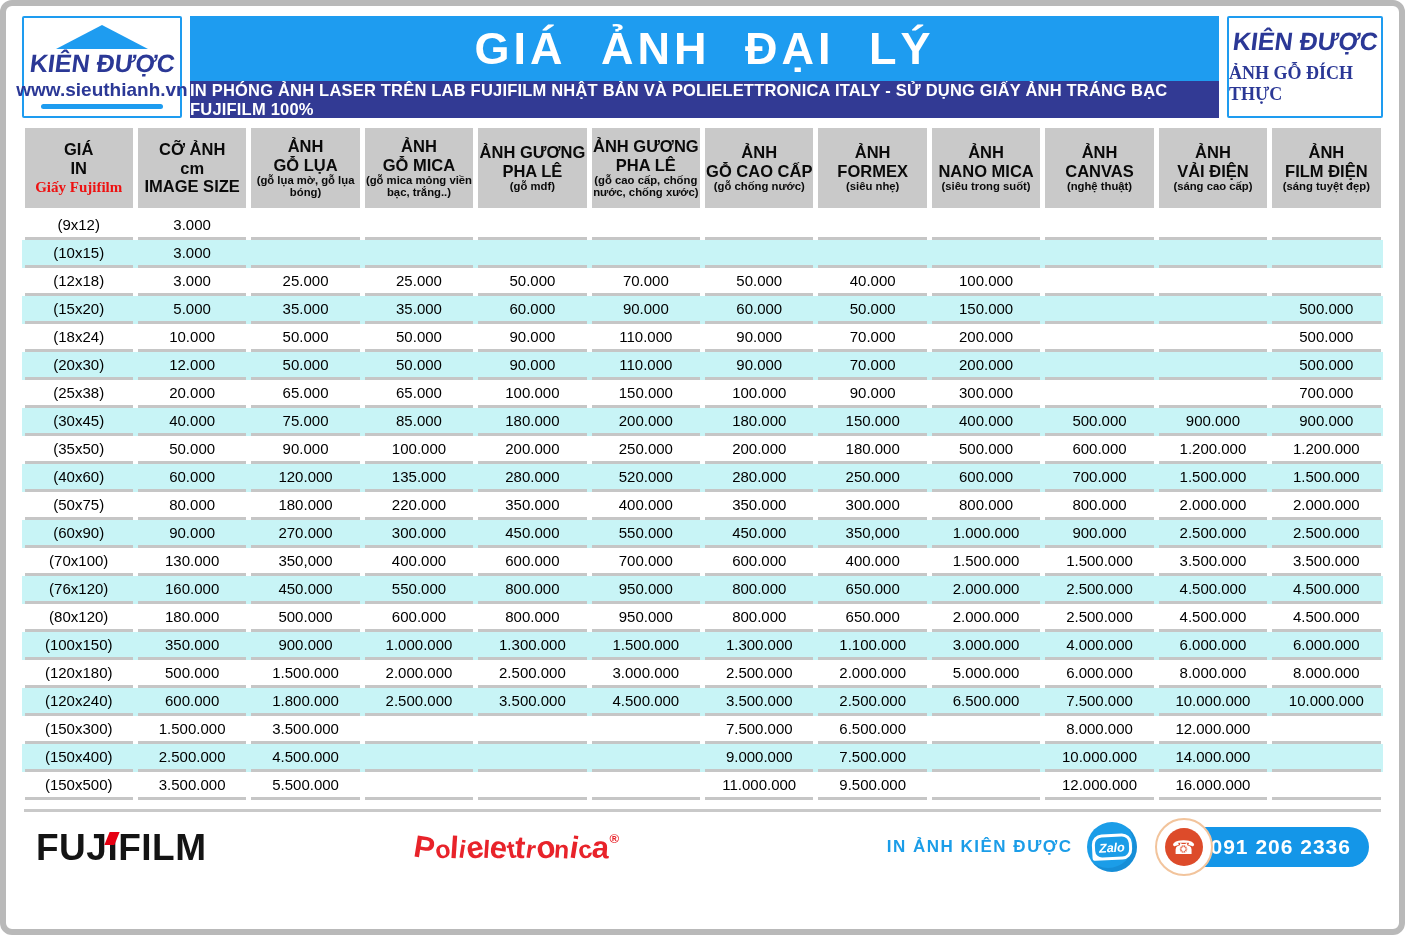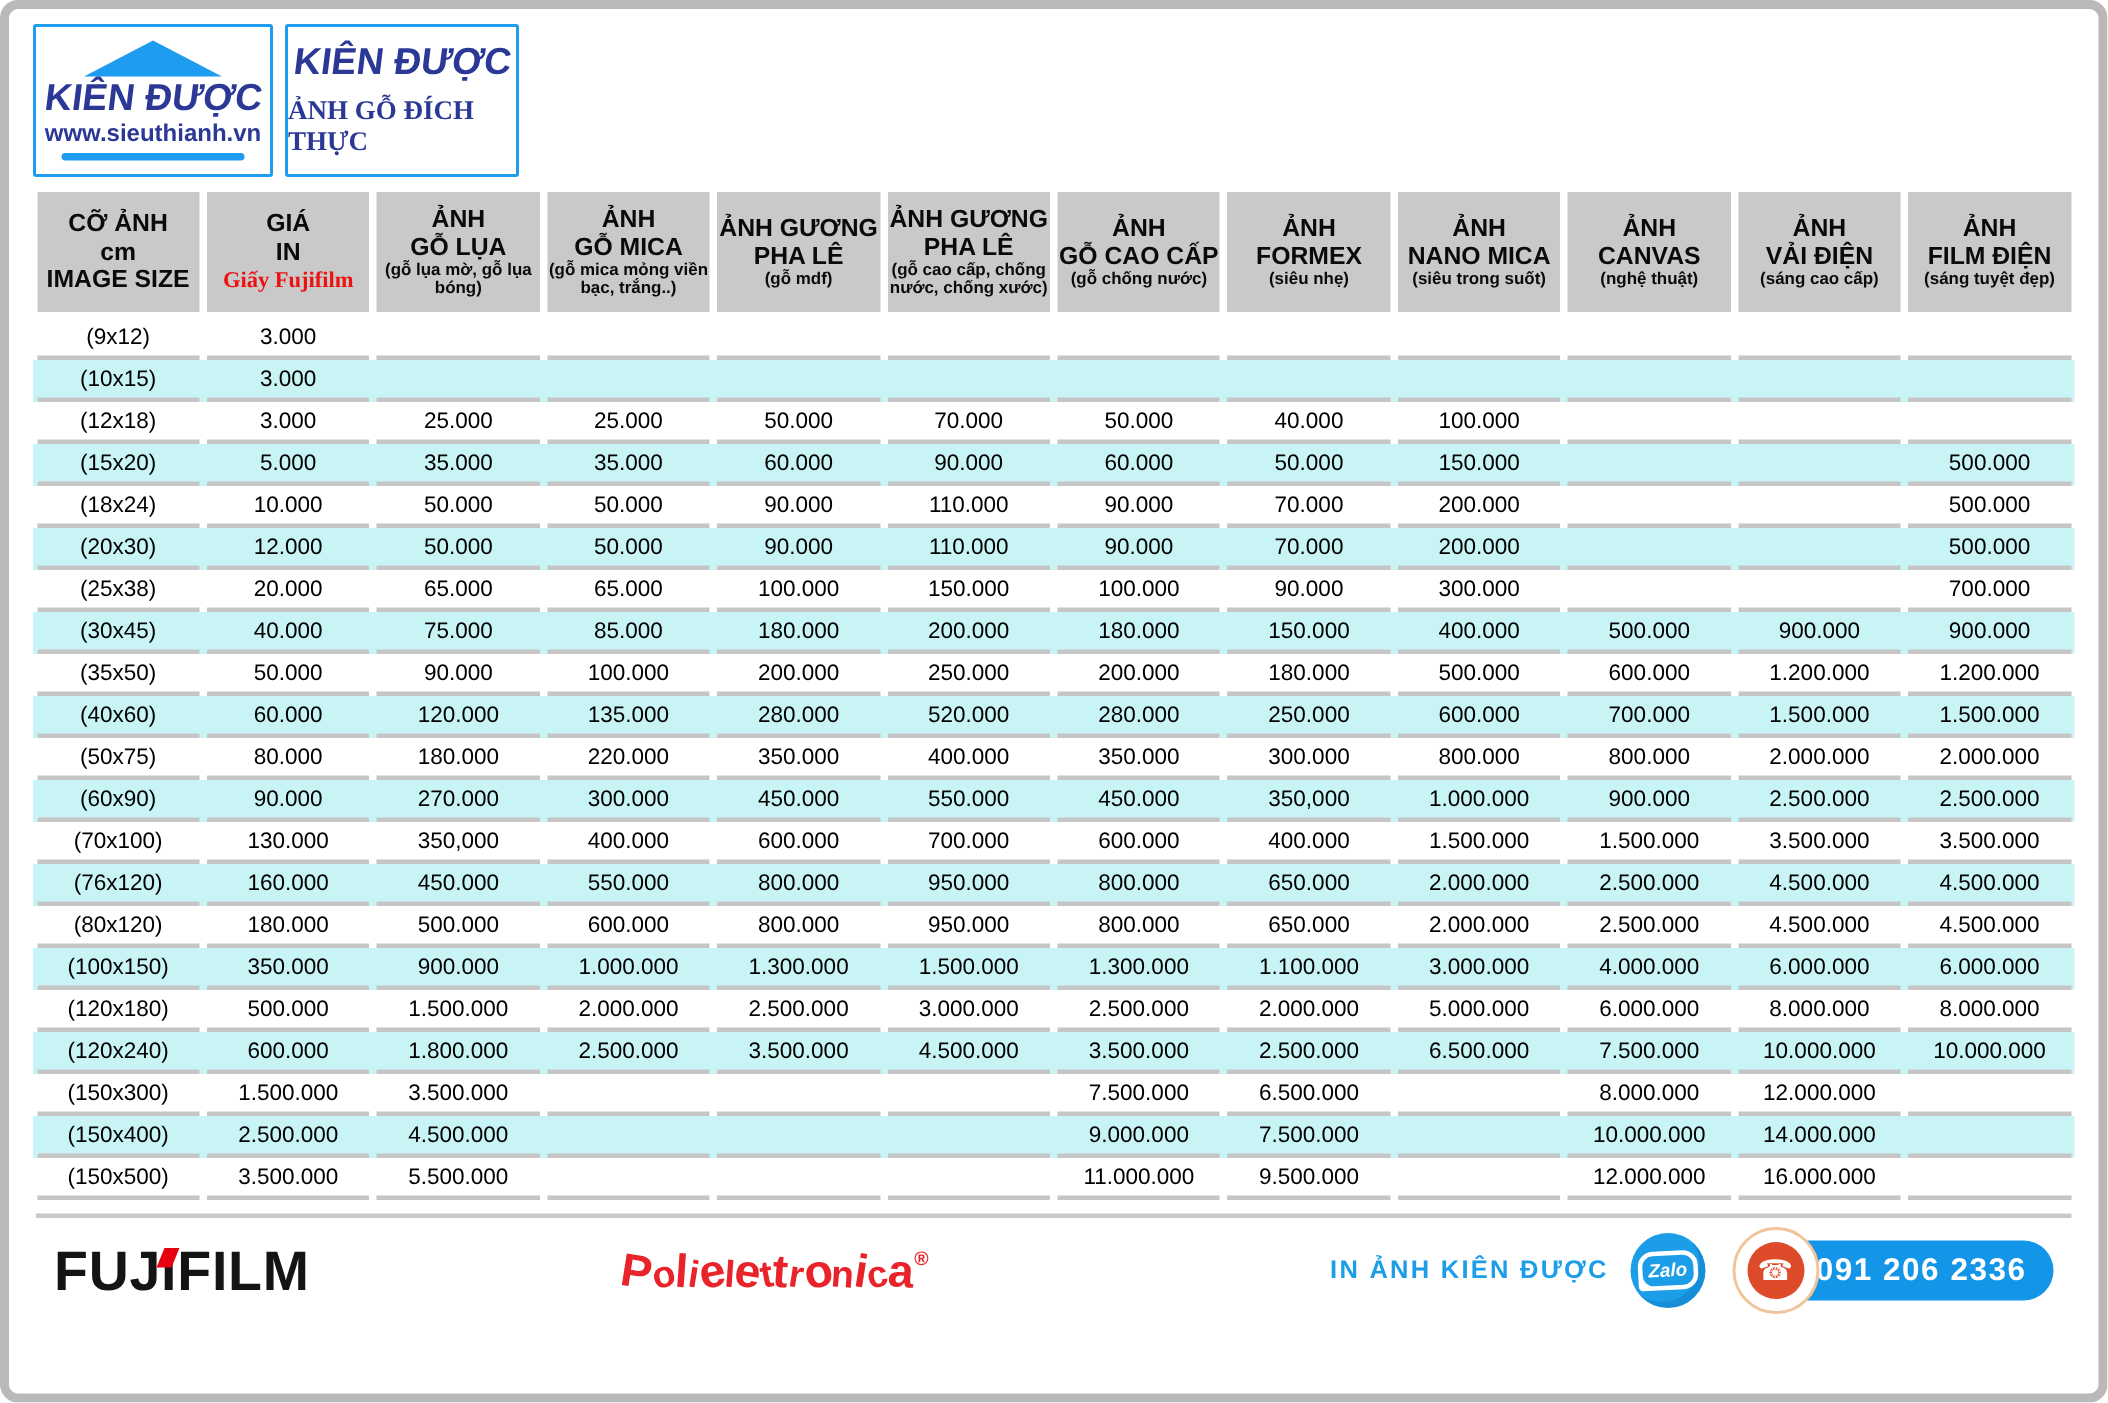--- a/index.html
+++ b/index.html
@@ -10,21 +10,21 @@
   }
   
   .header{display:flex;gap:8px;height:102px;margin-bottom:10px;}
   .logo-box{box-sizing:border-box;background:#fff;border:2px solid #1e9cf0;border-radius:2px;
     display:flex;flex-direction:column;align-items:center;justify-content:center;}
   .logo-box.left{width:160px;}
   .logo-box.right{width:156px;}
   .roof{width:0;height:0;border-left:46px solid transparent;border-right:46px solid transparent;
     border-bottom:24px solid #1e9cf0;margin-bottom:2px;}
   .logo-name{color:#2b3896;font-weight:bold;font-size:25px;transform:skewX(-7deg);letter-spacing:0px;line-height:1;}
-  .logo-url{color:#2b3896;font-weight:bold;font-size:16px;margin-top:3px;}
+  .logo-url{color:#2b3896;font-weight:bold;font-size:19px;margin-top:3px;}
   .logo-underline{width:78%;height:5px;background:#1e9cf0;border-radius:3px;margin-top:3px;}
   .logo-tagline{color:#2b3896;font-weight:bold;font-size:18px;margin-top:9px;font-family:"Liberation Serif",serif;}
   .title-stack{flex:1;display:flex;flex-direction:column;}
   .title-band{flex:1;background:#1e9cf0;color:#fff;display:flex;align-items:center;justify-content:center;
     font-size:45px;font-weight:bold;letter-spacing:4px;word-spacing:18px;}
   .subtitle-band{height:37px;background:#323a94;color:#fff;display:flex;align-items:center;justify-content:center;
     font-size:16.5px;font-weight:bold;letter-spacing:0.2px;}
   
   .thead{display:flex;margin-bottom:4px;}
   .hcell{flex:1;margin:0 2.5px;background:#c9c9c9;display:flex;flex-direction:column;
@@ -71,36 +71,40 @@
 
 <div class="page">
 
   <div class="header">
     <div class="logo-box left">
       <div class="roof"></div>
       <div class="logo-name">KIÊN ĐƯỢC</div>
       <div class="logo-url">www.sieuthianh.vn</div>
       <div class="logo-underline"></div>
     </div>
+    <div class="title-stack">
+      <div class="title-band">GIÁ ẢNH ĐẠI LÝ</div>
+      <div class="subtitle-band">IN PHÓNG ẢNH LASER TRÊN LAB FUJIFILM NHẬT BẢN VÀ POLIELETTRONICA ITALY - SỬ DỤNG GIẤY ẢNH TRÁNG BẠC FUJIFILM 100%</div>
+    </div>
     <div class="logo-box right">
       <div class="logo-name">KIÊN ĐƯỢC</div>
       <div class="logo-tagline">ẢNH GỖ ĐÍCH THỰC</div>
     </div>
   </div>
 
   <div class="thead" id="header-row">
       <div class="hcell">
+        <div class="hl big">GIÁ</div>
+        <div class="hl big">IN</div>
+        <div class="hl red">Giấy Fujifilm</div>
+      </div>
+      <div class="hcell">
         <div class="hl big">CỠ ẢNH</div>
         <div class="hl big">cm</div>
         <div class="hl big">IMAGE SIZE</div>
-      </div>
-      <div class="hcell">
-        <div class="hl big">GIÁ</div>
-        <div class="hl big">IN</div>
-        <div class="hl red">Giấy Fujifilm</div>
       </div>
       <div class="hcell">
         <div class="hl big">ẢNH</div>
         <div class="hl big">GỖ LỤA</div>
         <div class="hl small">(gỗ lụa mờ, gỗ lụa bóng)</div>
       </div>
       <div class="hcell">
         <div class="hl big">ẢNH</div>
         <div class="hl big">GỖ MICA</div>
         <div class="hl small">(gỗ mica mỏng viền bạc, trắng..)</div>

